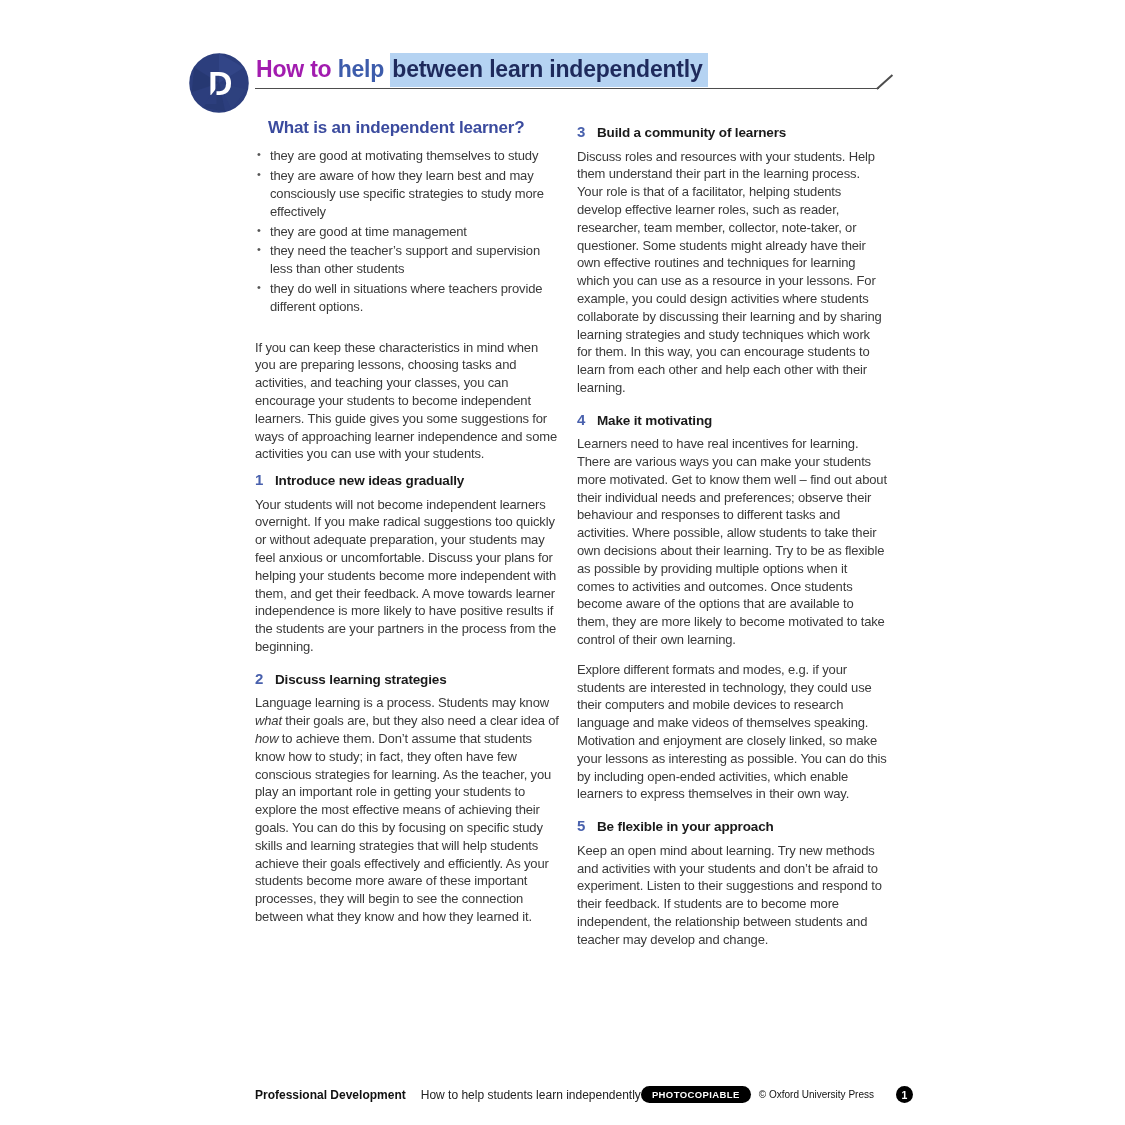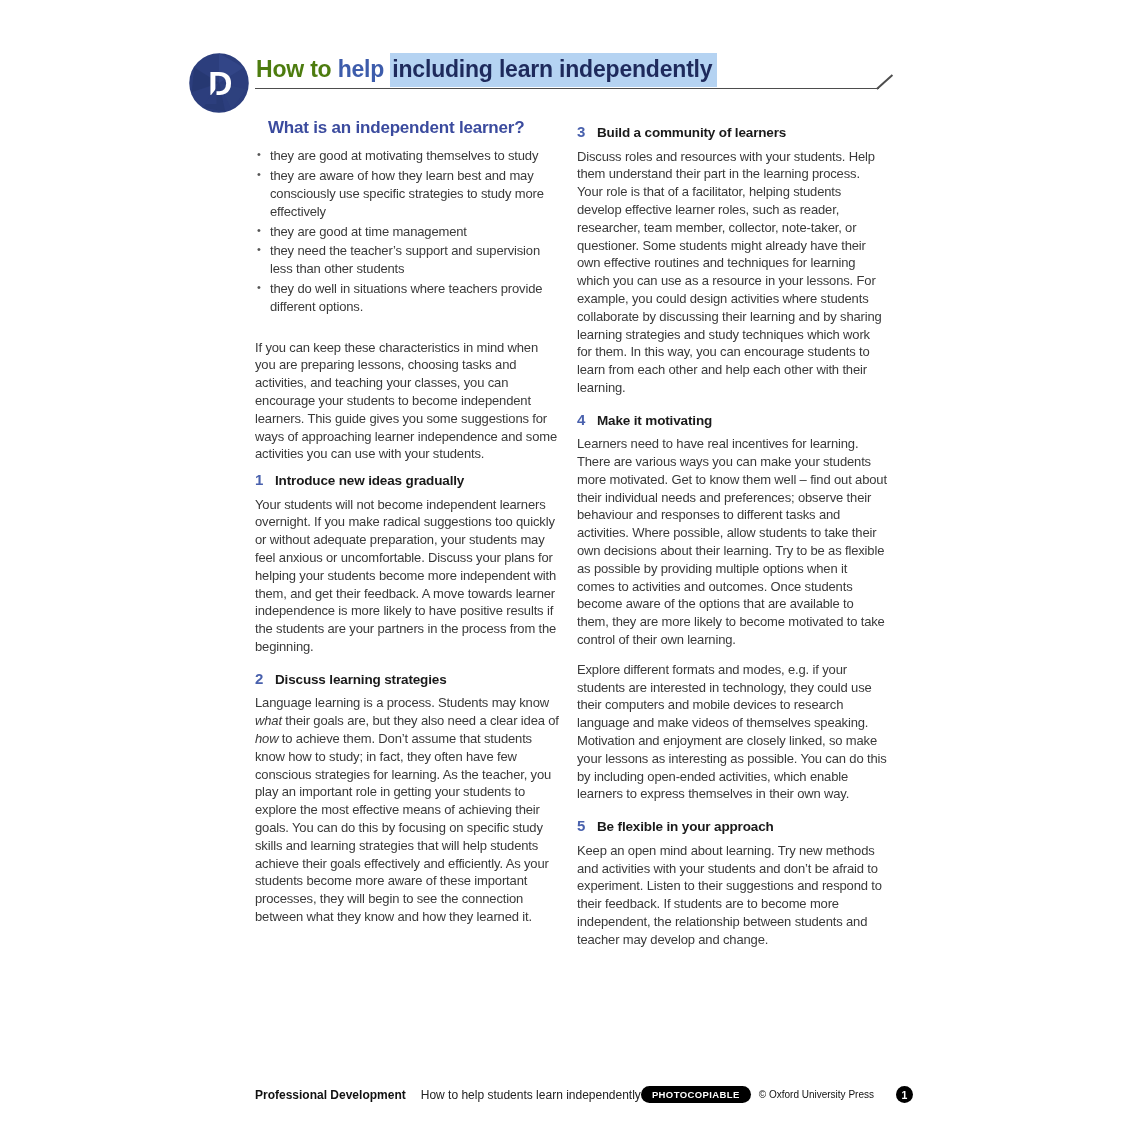--- a/index.html
+++ b/index.html
@@ -7,21 +7,21 @@
     position:relative; width:1125px; height:1125px; background:#ffffff;
     font-family:"Liberation Sans", sans-serif; color:#3a3a3a; overflow:hidden;
   }
 
   
   .logo { position:absolute; left:188px; top:52px; width:62px; height:62px; }
   .doc-title {
     position:absolute; left:256px; top:56px; font-size:23px; font-weight:bold;
     letter-spacing:-0.2px; white-space:nowrap;
   }
-  .t-dark { color:#4d7c0f; }
+  .t-dark { color:#a21caf; }
   .t-mid  { color:#3d5cab; }
   .t-hl   { color:#1e2a5c; background:#b5d3f2; padding:3px 5px 5px 2px; }
   .header-rule {
     position:absolute; left:255px; top:88px; width:624px; height:0;
     border-top:1.6px solid #4d4d4d;
   }
   .header-rule::after {
     content:""; position:absolute; right:-16px; top:-8.5px; width:21px; height:1.6px;
     background:#4d4d4d; transform:rotate(-42deg);
   }
@@ -86,21 +86,21 @@
       <polygon points="50,2 90,25 50,50" fill="#35488c" opacity="0.7"></polygon>
       <polygon points="10,25 50,50 6,65" fill="#26376f" opacity="0.8"></polygon>
       <polygon points="50,50 94,60 70,92" fill="#31447f" opacity="0.6"></polygon>
       <polygon points="25,90 50,50 60,96" fill="#24356e" opacity="0.5"></polygon>
       <text x="52" y="69" text-anchor="middle" font-family="Liberation Sans, sans-serif" font-size="54" font-weight="bold" fill="#ffffff">D</text>
       <polygon points="26,84 46,58 46,84" fill="#2c3e7d"></polygon>
     </svg>
   </div>
 
   <div class="doc-title">
-    <span class="t-dark">How to </span><span class="t-mid">help </span><span class="t-hl">including learn independently</span>
+    <span class="t-dark">How to </span><span class="t-mid">help </span><span class="t-hl">between learn independently</span>
   </div>
   <div class="header-rule"></div>
 
   <div class="col-left">
     <h2 class="blue-heading">What is an independent learner?</h2>
 
 
     <ul class="bullets">
       <li>they are good at motivating themselves to study</li>
       <li>they are aware of how they learn best and may consciously use specific strategies to study more effectively</li>

